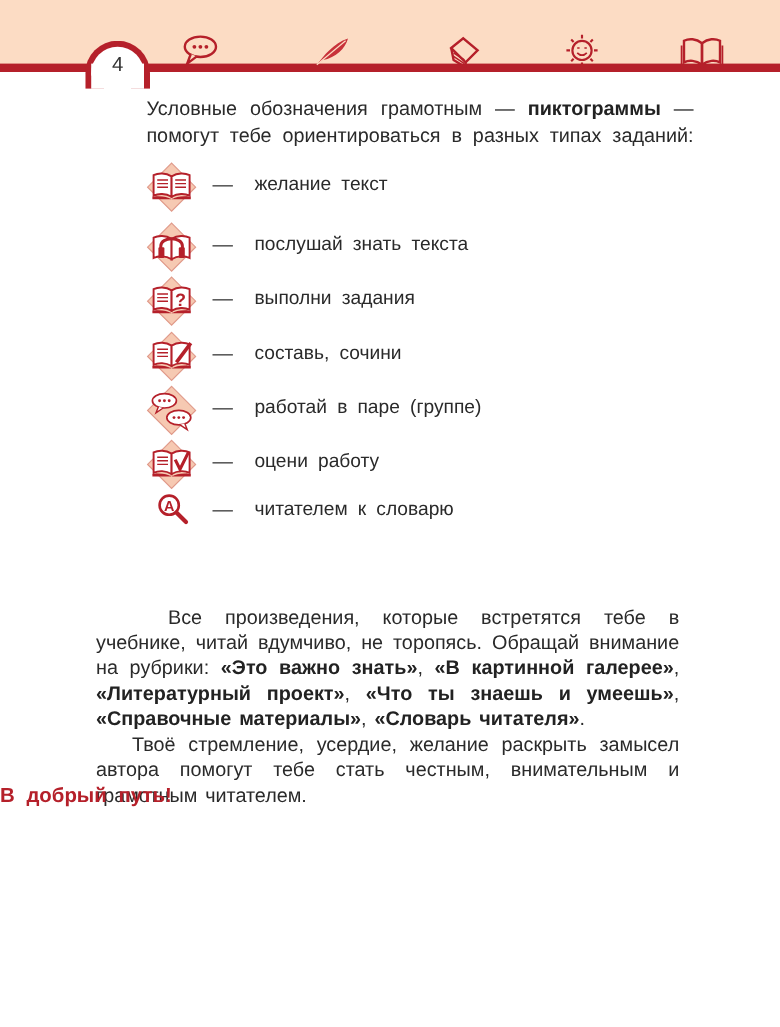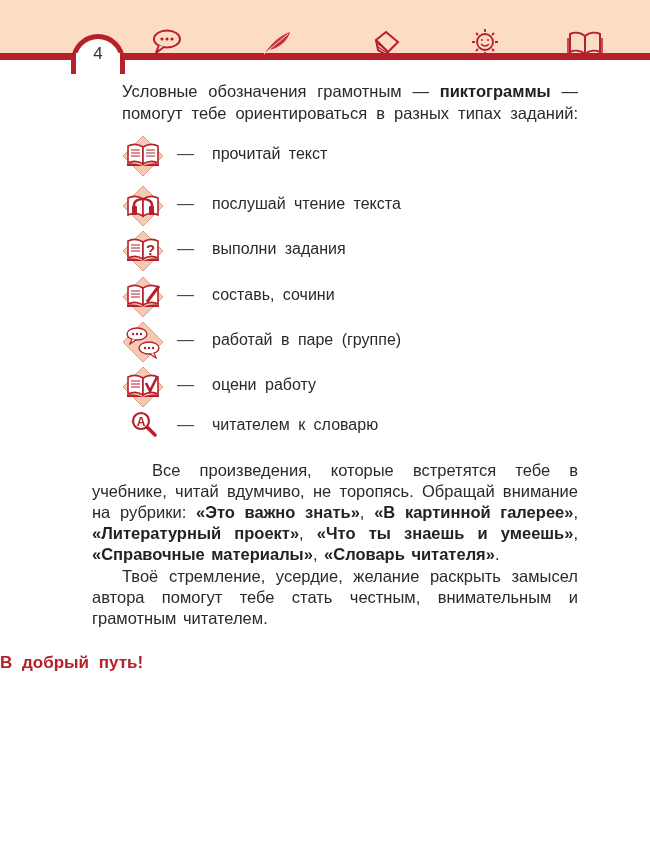--- a/index.html
+++ b/index.html
@@ -37,22 +37,22 @@
   .intro b { font-weight: bold; color:#222; }
 
   .legend { position: absolute; left: 122px; top: 0; width: 420px; }
   .legend-row { position: absolute; left: 0; height: 40px; width: 420px; }
   .legend-icon { position: absolute; left: 0; top: 0; width: 42px; height: 42px; }
   .legend-icon svg { width: 100%; height: 100%; }
   .legend-dash { position: absolute; left: 55px; top: 9px; font-size: 17px; color:#444; }
   .legend-label { position: absolute; left: 90px; top: 10px; font-size: 16px; word-spacing: 4px; color:#2a2a2a; }
 
   .para {
-    position: absolute; left: 92px; width: 486px; font-size: 16.5px; line-height: 21px;
-    text-align: justify; word-spacing: 2px;
+    position: absolute; left: 80px; width: 486px; font-size: 16.5px; line-height: 21px;
+    text-align: justify; word-spacing: 2px; margin-top: 45px;
   }
   .para b { font-weight: bold; color:#222; }
   .indent { padding-left: 30px; }
   .closing {
     position: absolute; left: 0; top: 653px; width: 650px; 
     font-size: 17px; font-weight: bold; color: #b5202a; word-spacing: 5px;
   }
 </style>
 </head>
 <body>
@@ -112,35 +112,35 @@
     <div class="legend-icon">
       <svg viewBox="0 0 42 42">
           <path d="M21 1 L41 21 L21 41 L1 21 Z" fill="#f6c9b2" stroke="#e09a8a"></path>
           <path d="M21 12 C16 9 10 9 6 11 L6 28 C10 26 16 26 21 29 Z" fill="#fff" stroke="#b5202a" stroke-width="1.6"></path>
           <path d="M21 12 C26 9 32 9 36 11 L36 28 C32 26 26 26 21 29 Z" fill="#fff" stroke="#b5202a" stroke-width="1.6"></path>
           <path d="M9 15 H18 M9 18 H18 M9 21 H18 M24 15 H33 M24 18 H33 M24 21 H33" stroke="#b5202a" stroke-width="1.2"></path>
           <path d="M5 29 C12 28 17 29 21 31 C25 29 30 28 37 29 L37 31 L5 31 Z" fill="#b5202a"></path>
         </svg>
     </div>
     <span class="legend-dash">—</span>
-    <span class="legend-label">прочитай текст</span>
+    <span class="legend-label">желание текст</span>
   </div>
   <div class="legend-row" style="top:185px">
     <div class="legend-icon">
       <svg viewBox="0 0 42 42">
           <path d="M21 1 L41 21 L21 41 L1 21 Z" fill="#f6c9b2" stroke="#e09a8a"></path>
           <path d="M21 14 C16 11 10 11 6 13 L6 30 C10 28 16 28 21 31 Z" fill="#fff" stroke="#b5202a" stroke-width="1.6"></path>
           <path d="M21 14 C26 11 32 11 36 13 L36 30 C32 28 26 28 21 31 Z" fill="#fff" stroke="#b5202a" stroke-width="1.6"></path>
           <path d="M12 26 V20 C12 12 30 12 30 20 V26" fill="none" stroke="#b5202a" stroke-width="2.5"></path>
           <rect x="10" y="21" width="5" height="9" rx="1" fill="#b5202a"></rect>
           <rect x="27" y="21" width="5" height="9" rx="1" fill="#b5202a"></rect>
         </svg>
     </div>
     <span class="legend-dash">—</span>
-    <span class="legend-label">послушай чтение текста</span>
+    <span class="legend-label">послушай знать текста</span>
   </div>
   <div class="legend-row" style="top:230px">
     <div class="legend-icon">
       <svg viewBox="0 0 42 42">
           <path d="M21 1 L41 21 L21 41 L1 21 Z" fill="#f6c9b2" stroke="#e09a8a"></path>
           <path d="M21 12 C16 9 10 9 6 11 L6 28 C10 26 16 26 21 29 Z" fill="#fff" stroke="#b5202a" stroke-width="1.6"></path>
           <path d="M21 12 C26 9 32 9 36 11 L36 28 C32 26 26 26 21 29 Z" fill="#fff" stroke="#b5202a" stroke-width="1.6"></path>
           <path d="M9 15 H18 M9 18 H18 M9 21 H18" stroke="#b5202a" stroke-width="1.2"></path>
           <text x="28.5" y="25" font-size="15" font-weight="bold" fill="#b5202a" text-anchor="middle" font-family="Liberation Sans, sans-serif">?</text>
           <path d="M5 29 C12 28 17 29 21 31 C25 29 30 28 37 29 L37 31 L5 31 Z" fill="#b5202a"></path>

